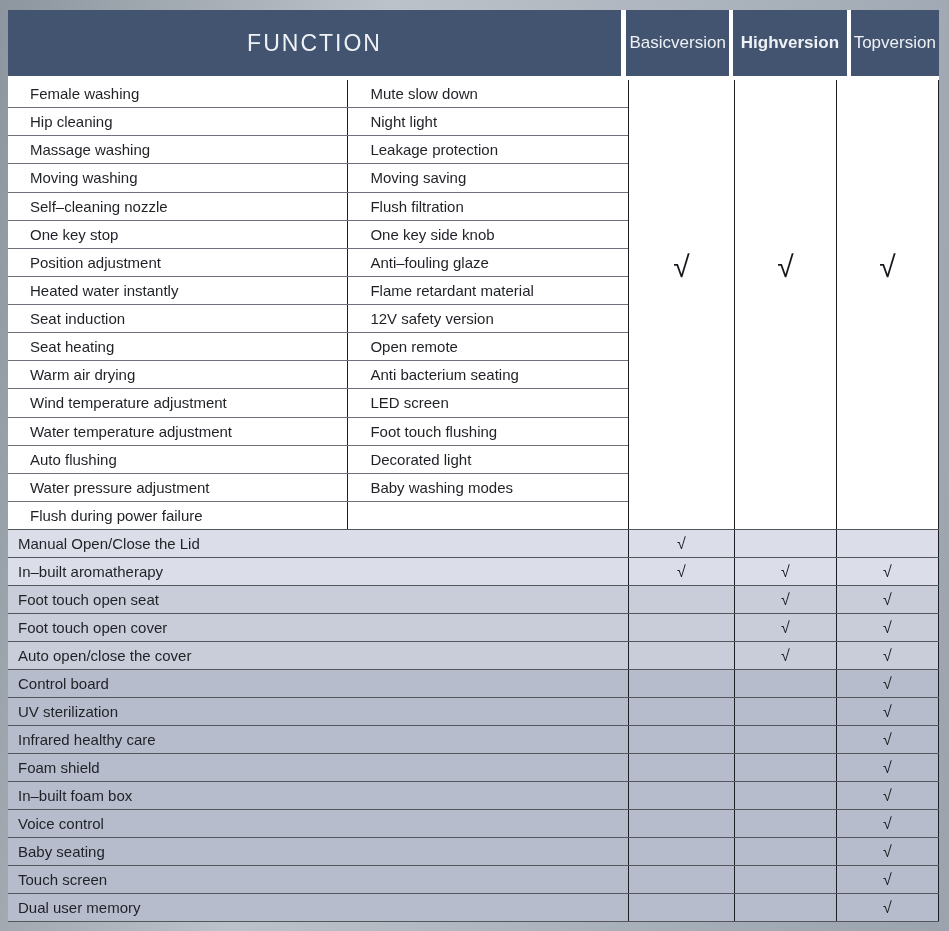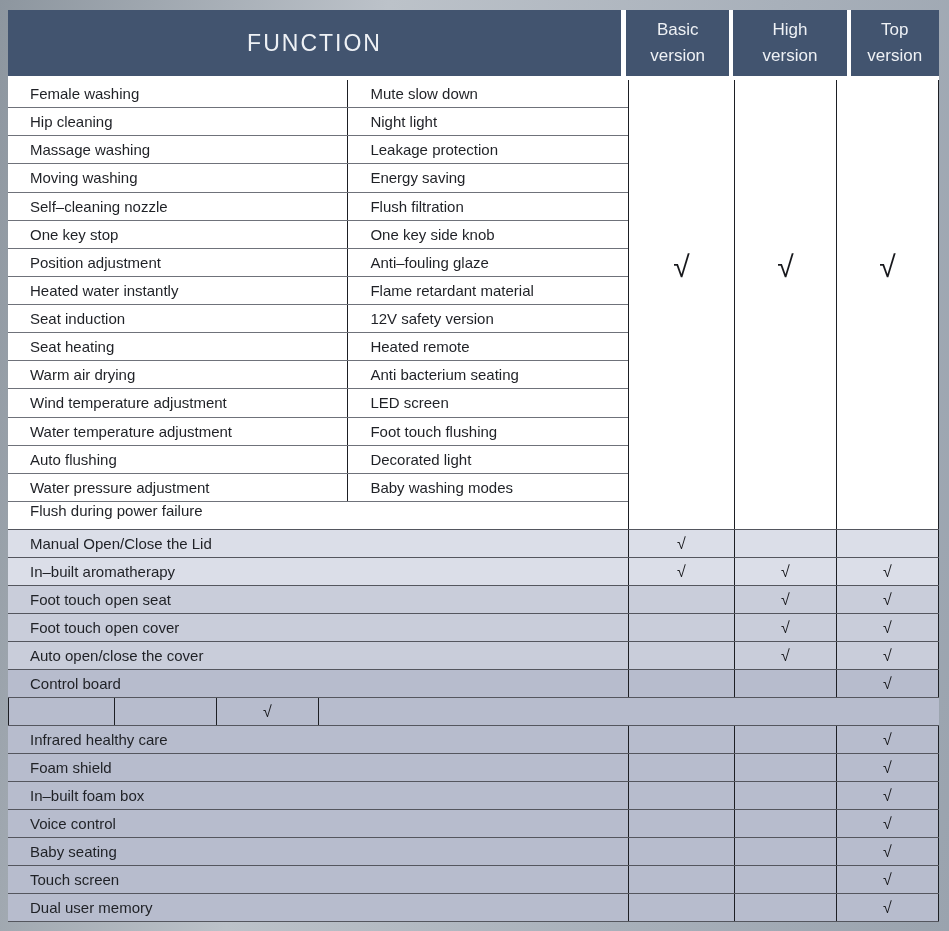--- a/index.html
+++ b/index.html
@@ -29,62 +29,62 @@
     display:flex;height:66px;background:#86efac;
   }
   .hcell{
     background:var(--header-bg);
     color:#eef1f5;
     display:flex;align-items:center;justify-content:center;
   }
   .hcell.function{width:617px;font-size:23px;letter-spacing:2px;}
   .hgap{width:5px;background:#ffffff;}
   .hgap.small{width:4px;}
-  .hcell.version{flex-direction:column;font-size:17px;line-height:26px;}
+  .hcell.version{flex-direction:row;font-size:17px;line-height:26px;}
   .hcell.basic{width:104px;}
-  .hcell.high{width:114px;}
+  .hcell.high{width:114px;font-weight:bold;}
   .hcell.top{width:89px;}
   .header-gap-bottom{height:4px;background:#ffffff;}
 
   
   .main-block{
     display:flex;height:450px;border-bottom:1px solid var(--line-band);
   }
   .func-rows{width:620px;display:flex;flex-direction:column;}
   .func-row{flex:1;display:flex;}
   .func-row .cell{
     display:flex;align-items:center;
     font-size:15px;color:var(--txt);
     padding-left:22px;
   }
   .func-row .cell.left{width:317px;}
   .func-row .cell.right{width:303px;border-left:1px solid var(--line-hard);margin-left:46px;}
   .func-row{border-bottom:1px solid var(--line-soft);}
-  .func-row:last-child{border-bottom:none;flex-direction:column;}
+  .func-row:last-child{border-bottom:none;}
   .vcol{
     display:flex;align-items:flex-start;justify-content:center;
     border-left:1px solid var(--line-hard);
   }
   .vcol .bigcheck{
     margin-top:172px;font-size:30px;color:#17181c;line-height:1;
   }
   .vcol.basic{width:106px;}
   .vcol.high{width:102px;}
   .vcol.top{width:103px;border-right:1px solid var(--line-hard);}
 
   
   .premium-rows{display:flex;flex-direction:column;}
   .p-row{height:28px;display:flex;border-bottom:1px solid var(--line-band);}
   .p-row:last-child{border-bottom:1px solid var(--line-band);}
   .p-row.tier-light{background:var(--band-light);}
   .p-row.tier-mid{background:var(--band-mid);}
   .p-row.tier-dark{background:var(--band-dark);}
   .p-label{
     width:620px;display:flex;align-items:center;
-    padding-left:22px;font-size:15px;color:var(--txt);
+    padding-left:10px;font-size:15px;color:var(--txt);
   }
   .p-check{
     display:flex;align-items:center;justify-content:center;
     border-left:1px solid var(--line-hard);
     font-size:16px;color:#17181c;
   }
   .p-check.basic{width:106px;}
   .p-check.high{width:102px;}
   .p-check.top{width:103px;border-right:1px solid var(--line-hard);}
 </style>
@@ -123,21 +123,21 @@
         <div class="func-row">
           <div class="cell left">Hip cleaning</div>
           <div class="cell right">Night light</div>
         </div>
         <div class="func-row">
           <div class="cell left">Massage washing</div>
           <div class="cell right">Leakage protection</div>
         </div>
         <div class="func-row">
           <div class="cell left">Moving washing</div>
-          <div class="cell right">Energy saving</div>
+          <div class="cell right">Moving saving</div>
         </div>
         <div class="func-row">
           <div class="cell left">Self–cleaning nozzle</div>
           <div class="cell right">Flush filtration</div>
         </div>
         <div class="func-row">
           <div class="cell left">One key stop</div>
           <div class="cell right">One key side knob</div>
         </div>
         <div class="func-row">
@@ -147,21 +147,21 @@
         <div class="func-row">
           <div class="cell left">Heated water instantly</div>
           <div class="cell right">Flame retardant material</div>
         </div>
         <div class="func-row">
           <div class="cell left">Seat induction</div>
           <div class="cell right">12V safety version</div>
         </div>
         <div class="func-row">
           <div class="cell left">Seat heating</div>
-          <div class="cell right">Heated remote</div>
+          <div class="cell right">Open remote</div>
         </div>
         <div class="func-row">
           <div class="cell left">Warm air drying</div>
           <div class="cell right">Anti bacterium seating</div>
         </div>
         <div class="func-row">
           <div class="cell left">Wind temperature adjustment</div>
           <div class="cell right">LED screen</div>
         </div>
         <div class="func-row">
@@ -245,20 +245,21 @@
       </div>
       <div class="p-row tier-dark">
         <div class="p-label">Control board</div>
         <div class="p-check basic"></div>
         <div class="p-check high"></div>
         <div class="p-check top">
           <span>√</span>
         </div>
       </div>
       <div class="p-row tier-dark">
+        <div class="p-label">UV sterilization</div>
         <div class="p-check basic"></div>
         <div class="p-check high"></div>
         <div class="p-check top">
           <span>√</span>
         </div>
       </div>
       <div class="p-row tier-dark">
         <div class="p-label">Infrared healthy care</div>
         <div class="p-check basic"></div>
         <div class="p-check high"></div>

